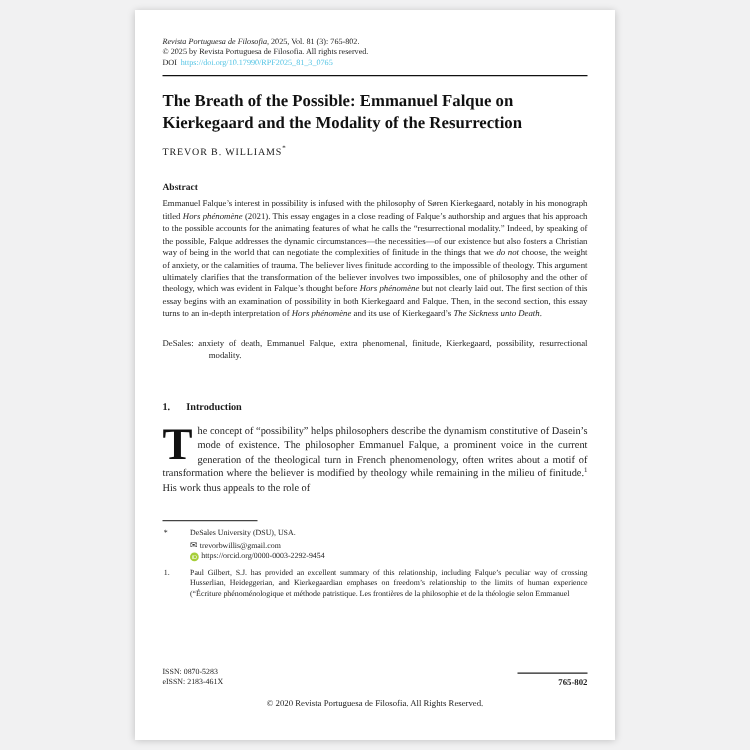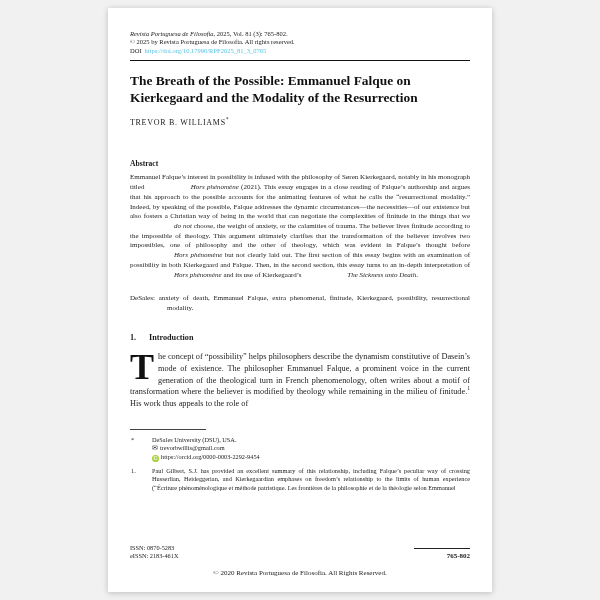--- a/index.html
+++ b/index.html
@@ -8,43 +8,43 @@
     background:#f1f1f2;
     font-family:"Liberation Serif", serif;
     -webkit-font-smoothing:antialiased;
   }
   .page{
     width:384px;height:584px;
     margin:8px auto 0;
     background:#ffffff;
     box-shadow:0 1px 6px rgba(0,0,0,.22);
     box-sizing:border-box;
-    padding:22px 22px 13px;
+    padding:22px 22px 23px;
     display:flex;flex-direction:column;
     color:#1c1c1c;
     overflow:hidden;
   }
   
   .masthead{font-size:6.5px;line-height:8.4px;color:#222;}
   .masthead .jname{font-style:italic;}
   .doi-line a{color:#55c4e4;text-decoration:none;}
   .doi-label{padding-right:3px;}
   .head-rule{border:none;border-top:1.5px solid #111;margin:5px 0 0;}
   
   .title{font-size:13.4px;font-weight:bold;line-height:16.8px;margin-top:12px;color:#111;}
   .author{margin-top:9px;font-size:8px;letter-spacing:.7px;color:#222;}
   .author sup{font-size:5.5px;}
   
-  .abs-heading{margin-top:33px;font-size:7.6px;font-weight:bold;}
+  .abs-heading{margin-top:20px;font-size:7.6px;font-weight:bold;}
   .abs-body{margin-top:5px;font-size:7px;line-height:9.7px;text-align:justify;}
-  .abs-body i, .kw i{margin-left:44px;}
+  .abs-body i, .kw i{}
   .kw{margin-top:7px;font-size:7px;line-height:9.6px;text-align:justify;
       padding-left:37px;text-indent:-37px;}
   
-  .sec-heading{margin-top:13px;font-size:8.2px;font-weight:bold;}
+  .sec-heading{margin-top:24px;font-size:8.2px;font-weight:bold;}
   .sec-num{display:inline-block;width:19px;}
   .intro{margin-top:9px;font-size:8.3px;line-height:11.6px;text-align:justify;}
   .dropcap{float:left;font-size:36px;line-height:29px;padding:2px 4px 0 0;font-weight:bold;color:#111;}
   .intro sup{font-size:5.5px;line-height:0;}
   
   .fn-rule{border:none;border-top:1px solid #444;width:76px;margin:11px 0 6px 0;}
   .footnote{display:flex;font-size:6.3px;line-height:8.6px;margin-bottom:5px;color:#222;}
   .fn-marker{width:21px;flex-shrink:0;padding-left:1px;}
   .fn-body{flex:1;text-align:justify;}
   .fn-line{display:block;}

